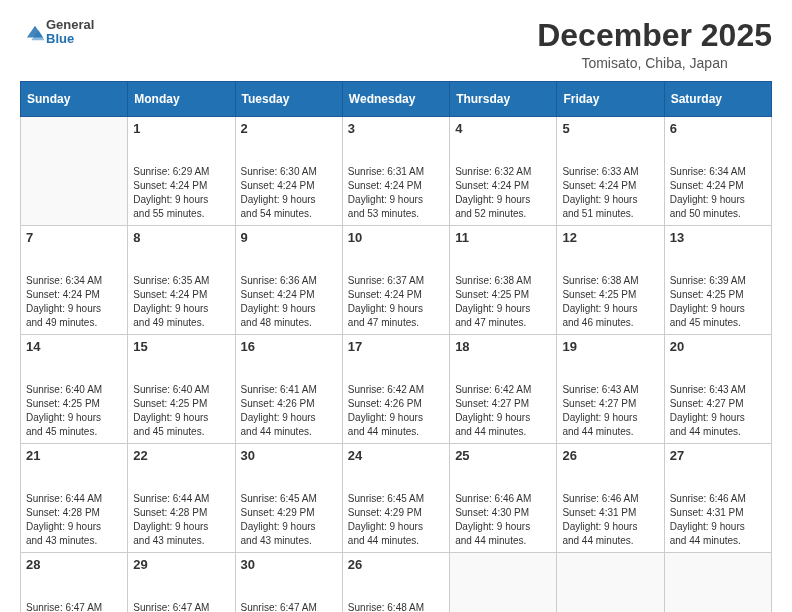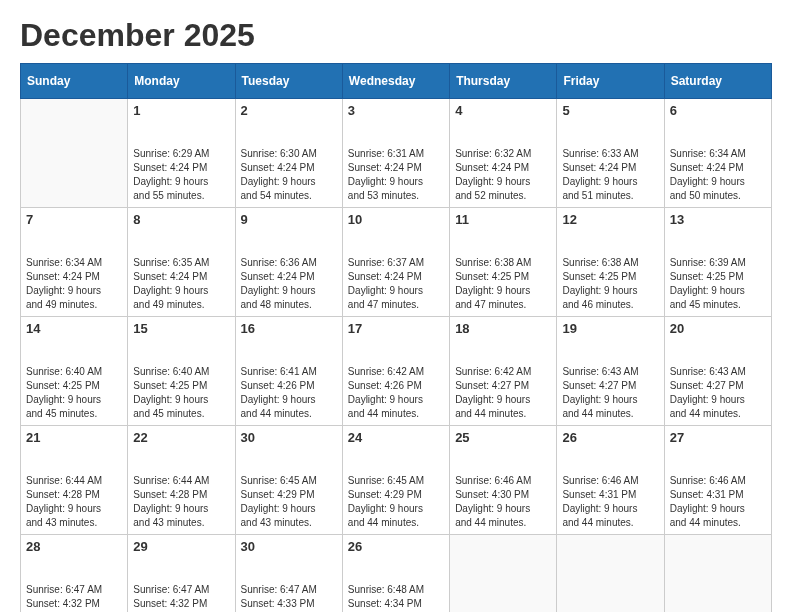--- a/index.html
+++ b/index.html
@@ -99,22 +99,33 @@
     }
     .calendar tr td {
       height: 82px;
     }
   </style>
 </head>
 <body>
 
 <div class="page">
   <div class="header">
+    <div class="logo">
+      <svg class="logo-icon" viewBox="0 0 30 28" xmlns="http://www.w3.org/2000/svg">
+        <polygon points="4,20 15,4 26,20" fill="#2271b3" opacity="0.85"></polygon>
+        <polygon points="10,24 20,10 28,24" fill="#2271b3" opacity="0.5"></polygon>
+      </svg>
+      <div class="logo-text">
+        <span class="logo-general">General</span>
+        <span class="logo-blue">Blue</span>
+      </div>
+    </div>
     <div class="title-block">
       <div class="month-title">December 2025</div>
+      <div class="location">Tomisato, Chiba, Japan</div>
     </div>
   </div>
 
   <table class="calendar">
     <thead>
       <tr>
       <th>Sunday</th>
           <th>Monday</th>
           <th>Tuesday</th>
           <th>Wednesday</th>

